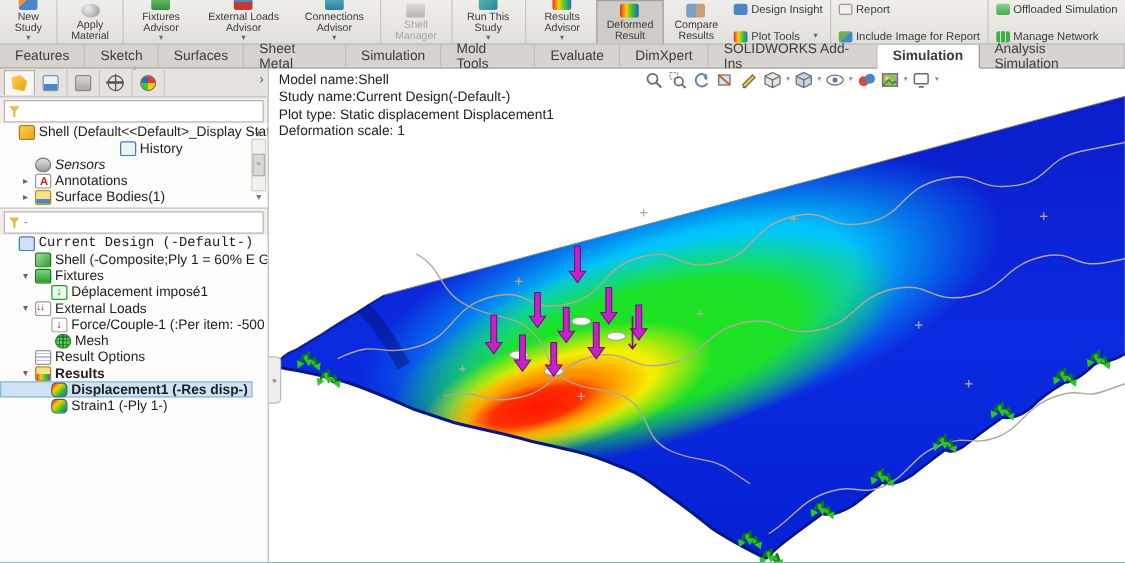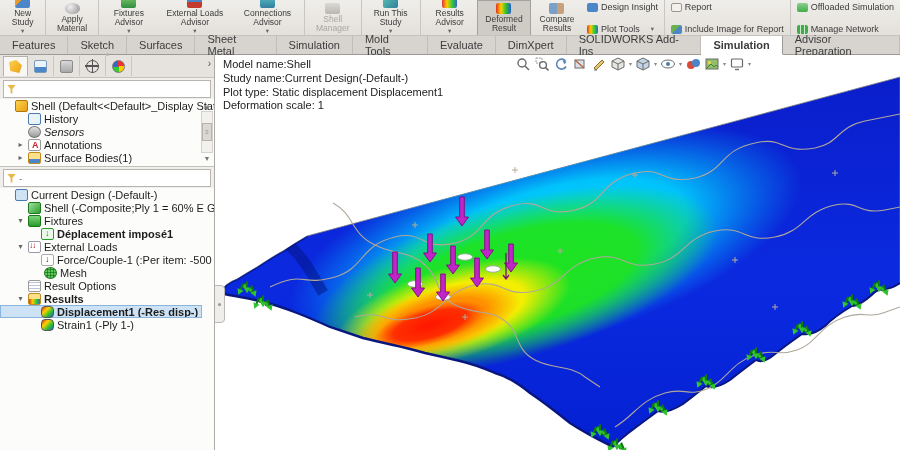--- a/index.html
+++ b/index.html
@@ -198,21 +198,21 @@
       <div class="tab">Features</div>
       <div class="tab">Sketch</div>
       <div class="tab">Surfaces</div>
       <div class="tab">Sheet Metal</div>
       <div class="tab">Simulation</div>
       <div class="tab">Mold Tools</div>
       <div class="tab">Evaluate</div>
       <div class="tab">DimXpert</div>
       <div class="tab">SOLIDWORKS Add-Ins</div>
       <div class="tab active">Simulation</div>
-      <div class="tab">Advisor Preparation</div>
+      <div class="tab">Analysis Simulation</div>
     </div>
 
   <div class="main">
 
     <div class="left">
       <div class="ptabs">
         <div class="ptab sel">
             <span class="pi pi-fm"></span>
           </div>
         <div class="ptab">
@@ -238,21 +238,21 @@
           <span class="strack">
               <span class="sthumb">≡</span>
             </span>
           <span class="sbtn">▼</span>
         </div>
       <div class="row" style="padding-left: 3px;">
             <span class="tarrow"></span>
             <span class="ti ic-part"></span>
             <span class="lbl">Shell  (Default&lt;&lt;Default&gt;_Display State 11#&gt;)</span>
           </div>
-          <div class="row" style="padding-left: 16px;">
+          <div class="row" style="padding-left: 16px; justify-content: center;">
             <span class="tarrow"></span>
             <span class="ti ic-history"></span>
             <span class="lbl">History</span>
           </div>
           <div class="row" style="padding-left: 16px; font-style: italic;">
             <span class="tarrow"></span>
             <span class="ti ic-sensors"></span>
             <span class="lbl">Sensors</span>
           </div>
           <div class="row" style="padding-left: 16px;">
@@ -267,36 +267,36 @@
           </div>
         </div>
       <div class="divdots" style="top:-2px">
           <i></i>
         </div>
       <div class="filter">
         <span class="funnel"></span>
           <span>-</span>
       </div>
       <div class="tree stree" id="stree">
-          <div class="row" style="padding-left: 3px;">
+          <div class="row" style="padding-left: 3px; font-family: Liberation Mono, monospace;">
             <span class="tarrow"></span>
             <span class="ti ic-study"></span>
             <span class="lbl">Current Design (-Default-)</span>
           </div>
           <div class="row" style="padding-left: 16px;">
             <span class="tarrow"></span>
             <span class="ti ic-shellmat"></span>
             <span class="lbl">Shell (-Composite;Ply 1 = 60% E Glass filber in Ep</span>
           </div>
           <div class="row" style="padding-left: 16px;">
             <span class="tarrow">▾</span>
             <span class="ti ic-fixture"></span>
             <span class="lbl">Fixtures</span>
           </div>
-          <div class="row" style="padding-left: 29px; font-weight: bold;">
+          <div class="row" style="padding-left: 29px;">
             <span class="tarrow"></span>
             <span class="ti ic-dispfix"></span>
             <span class="lbl">Déplacement imposé1</span>
           </div>
           <div class="row" style="padding-left: 16px;">
             <span class="tarrow">▾</span>
             <span class="ti ic-extloads"></span>
             <span class="lbl">External Loads</span>
           </div>
           <div class="row" style="padding-left: 29px;">

